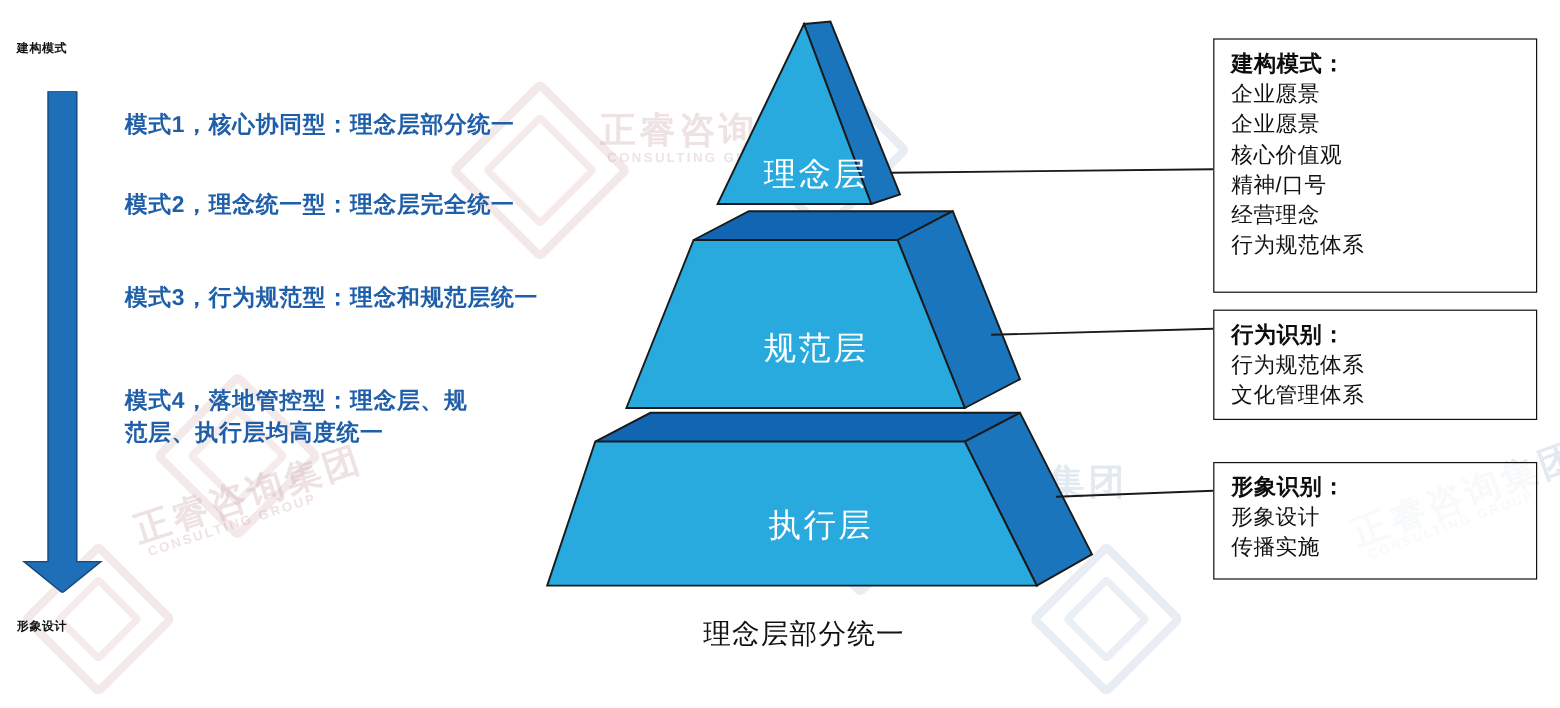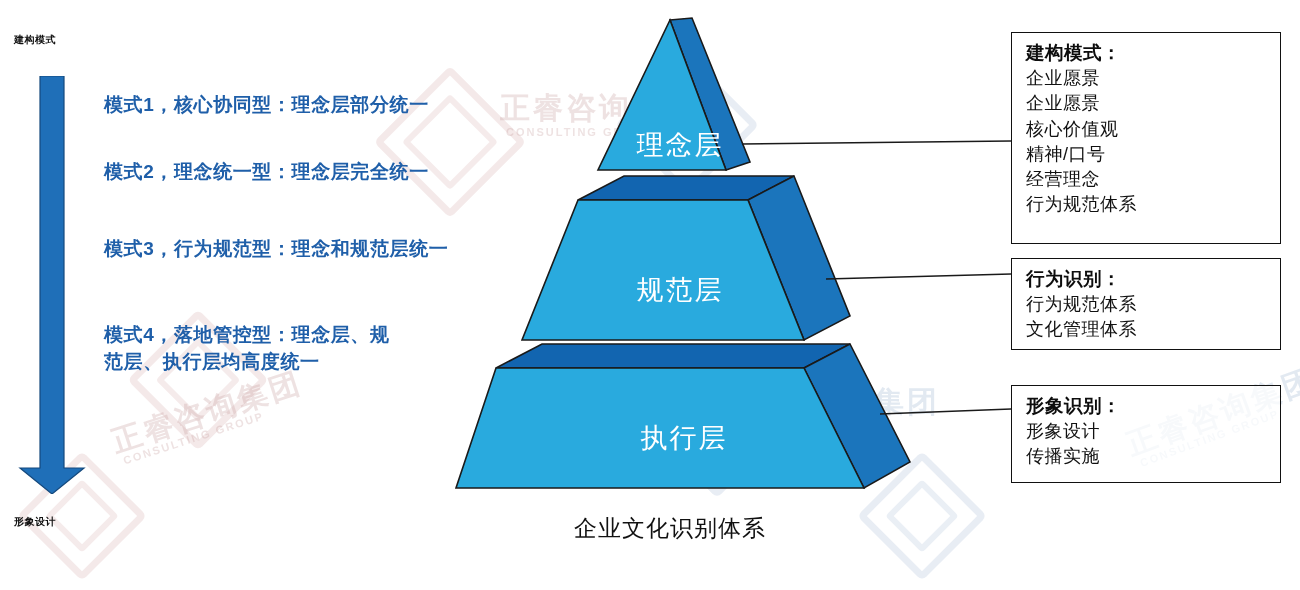--- a/index.html
+++ b/index.html
@@ -219,21 +219,21 @@
 
       <polygon points="240,10 262,8 320,152 296,160" fill="#1B75BC" stroke="#1a1a1a" stroke-width="1.6"></polygon>
       <polygon points="240,10 296,160 168,160" fill="#29AADE" stroke="#1a1a1a" stroke-width="1.6"></polygon>
     </svg>
 
     <div class="tier-label" id="tierLabel0">理念层</div>
     <div class="tier-label" id="tierLabel1">规范层</div>
     <div class="tier-label" id="tierLabel2">执行层</div>
   </div>
 
-  <div id="caption">企业文化识别体系</div>
+  <div id="caption">理念层部分统一</div>
 
   <svg id="connectors" viewBox="0 0 1300 590">
     <line x1="742" y1="144" x2="1011" y2="141" stroke="#1a1a1a" stroke-width="1.6"></line>
     <line x1="826" y1="279" x2="1011" y2="274" stroke="#1a1a1a" stroke-width="1.6"></line>
     <line x1="880" y1="414" x2="1011" y2="409" stroke="#1a1a1a" stroke-width="1.6"></line>
   </svg>
 
   <div class="id-box" id="box0">
     <div class="id-title">建构模式：</div>
     <div class="id-item">企业愿景</div>

